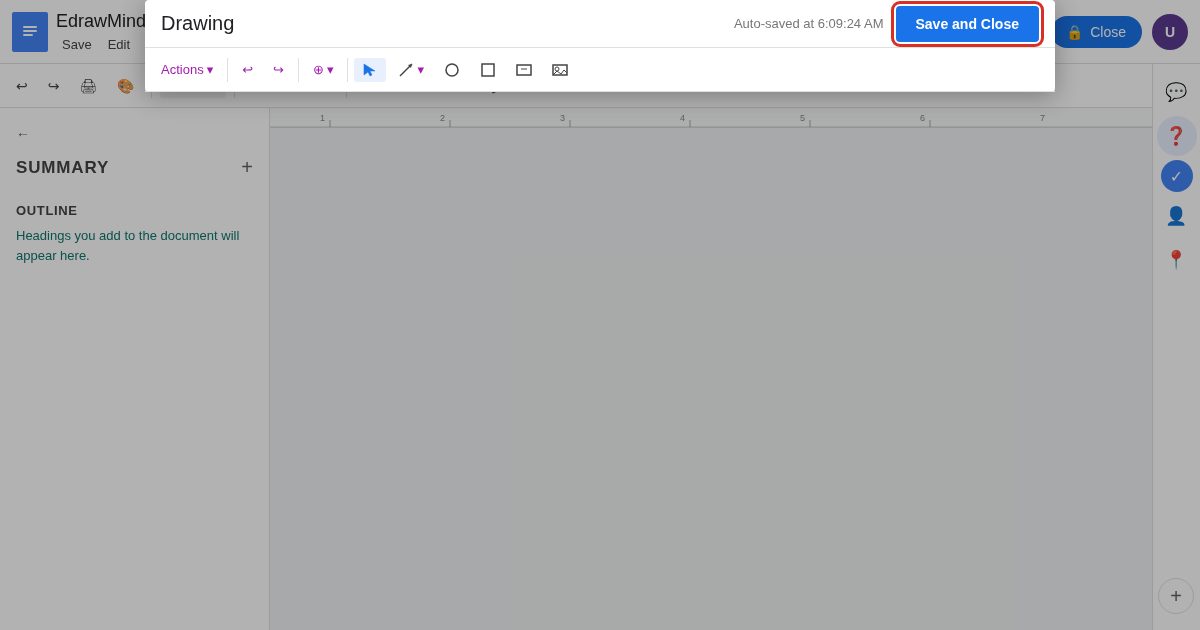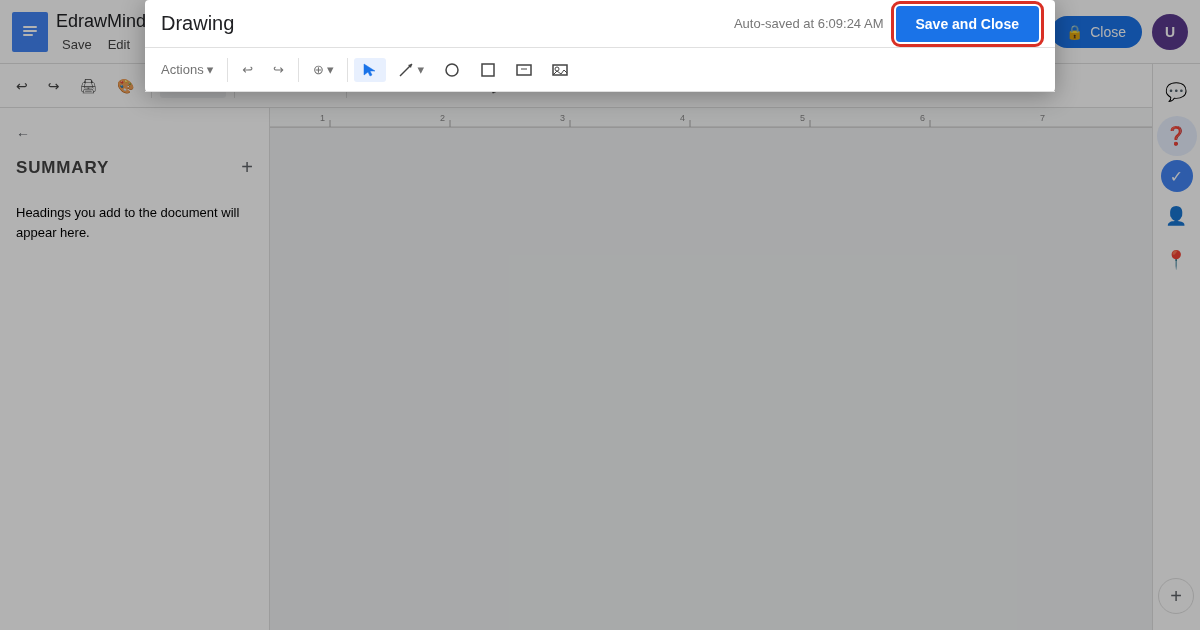--- a/index.html
+++ b/index.html
@@ -46,21 +46,21 @@
     .left-sidebar {
       position: absolute; top: 108px; left: 0; width: 270px; height: 522px;
       background: white; border-right: 1px solid #e0e0e0; z-index: 1;
       padding: 16px;
     }
     .back-btn { display: flex; align-items: center; gap: 4px; color: #5f6368; cursor: pointer; font-size: 14px; margin-bottom: 16px; }
     .sidebar-section { display: flex; justify-content: space-between; align-items: center; margin-bottom: 8px; }
     .sidebar-section-title { font-size: 17px; font-weight: 600; color: #444; letter-spacing: 0.05em; }
     .sidebar-add-btn { color: #5f6368; font-size: 20px; cursor: pointer; }
     .sidebar-section-title2 { font-size: 13px; font-weight: 600; color: #444; letter-spacing: 0.05em; margin-bottom: 8px; }
-    .sidebar-placeholder { font-size: 13px; color: #000000; line-height: 1.5; }
+    .sidebar-placeholder { font-size: 13px; color: #0f766e; line-height: 1.5; }
 
     
     .right-sidebar {
       position: absolute; top: 64px; right: 0; width: 48px; height: 566px;
       background: white; border-left: 1px solid #e0e0e0; z-index: 1;
       display: flex; flex-direction: column; align-items: center; padding-top: 8px; gap: 4px;
     }
     .right-sidebar-icon { width: 40px; height: 40px; border-radius: 50%; display: flex; align-items: center; justify-content: center; cursor: pointer; color: #5f6368; font-size: 18px; }
     .add-btn-bottom { position: absolute; bottom: 16px; right: 6px; width: 36px; height: 36px; border-radius: 50%; background: white; border: 1px solid #e0e0e0; display: flex; align-items: center; justify-content: center; cursor: pointer; color: #5f6368; font-size: 20px; }
 
@@ -92,21 +92,21 @@
       background: #1a73e8; color: white; border: none; border-radius: 4px;
       padding: 10px 20px; font-size: 14px; cursor: pointer; font-weight: 700;
       outline: 3px solid #d93025; outline-offset: 2px;
     }
 
     
     .drawing-toolbar {
       display: flex; align-items: center; padding: 4px 8px; gap: 4px;
       border-bottom: 1px solid #e0e0e0; height: 44px;
     }
-    .dt-btn { padding: 4px 8px; border-radius: 3px; cursor: pointer; color: #737373; font-size: 13px; display: flex; align-items: center; gap: 3px; }
+    .dt-btn { padding: 4px 8px; border-radius: 3px; cursor: pointer; color: #a21caf; font-size: 13px; display: flex; align-items: center; gap: 3px; }
     .dt-btn.active { background: #e8f0fe; color: #1a73e8; }
     .dt-divider { width: 1px; height: 24px; background: #e0e0e0; margin: 0 2px; }
 
     
     .drawing-canvas {
       flex: 1; position: relative; overflow: hidden;
       background-image:
         linear-gradient(45deg, #ccc 25%, transparent 25%),
         linear-gradient(-45deg, #ccc 25%, transparent 25%),
         linear-gradient(45deg, transparent 75%, #ccc 75%),
@@ -186,20 +186,21 @@
 
 <div class="left-sidebar">
   <div class="back-btn">
     <span>←</span>
   </div>
   <div class="sidebar-section">
     <span class="sidebar-section-title">SUMMARY</span>
     <span class="sidebar-add-btn">+</span>
   </div>
   <div style="height:16px;"></div>
+  <div class="sidebar-section-title2">OUTLINE</div>
   <div class="sidebar-placeholder">Headings you add to the document will appear here.</div>
 </div>
 
 <div class="right-sidebar">
   <div class="right-sidebar-icon">💬</div>
   <div class="right-sidebar-icon" style="background:#e8f0fe;border-radius:50%;">❓</div>
   <div style="width:32px;height:32px;border-radius:50%;background:#4285f4;display:flex;align-items:center;justify-content:center;">
     <span style="color:white;font-size:16px;">✓</span>
   </div>
   <div class="right-sidebar-icon">👤</div>

